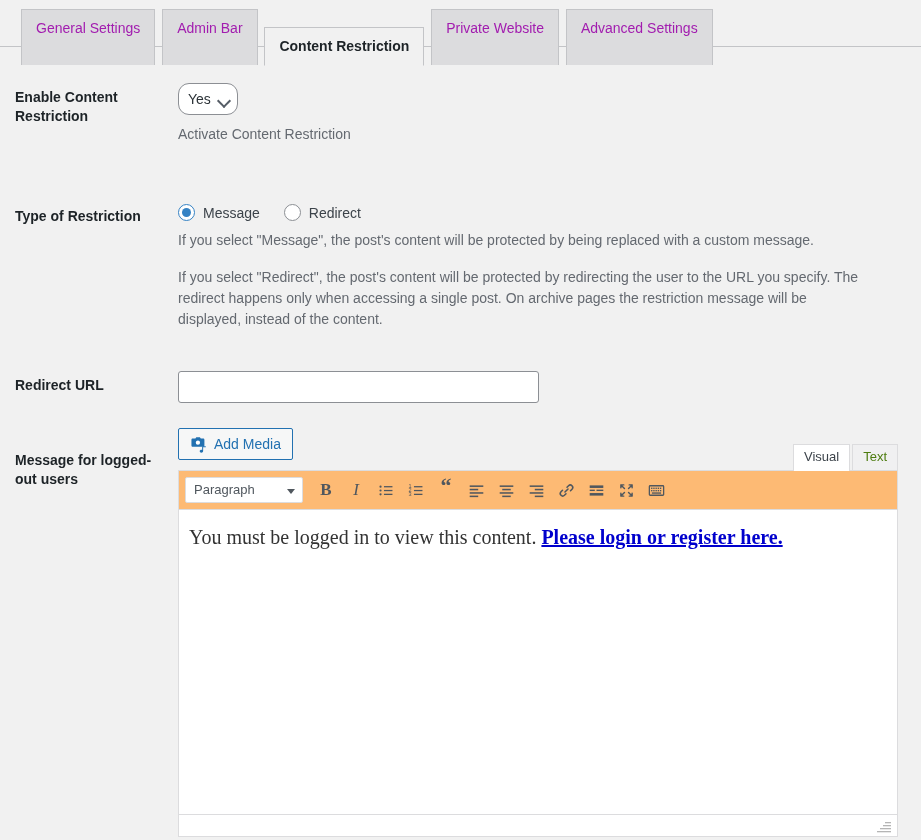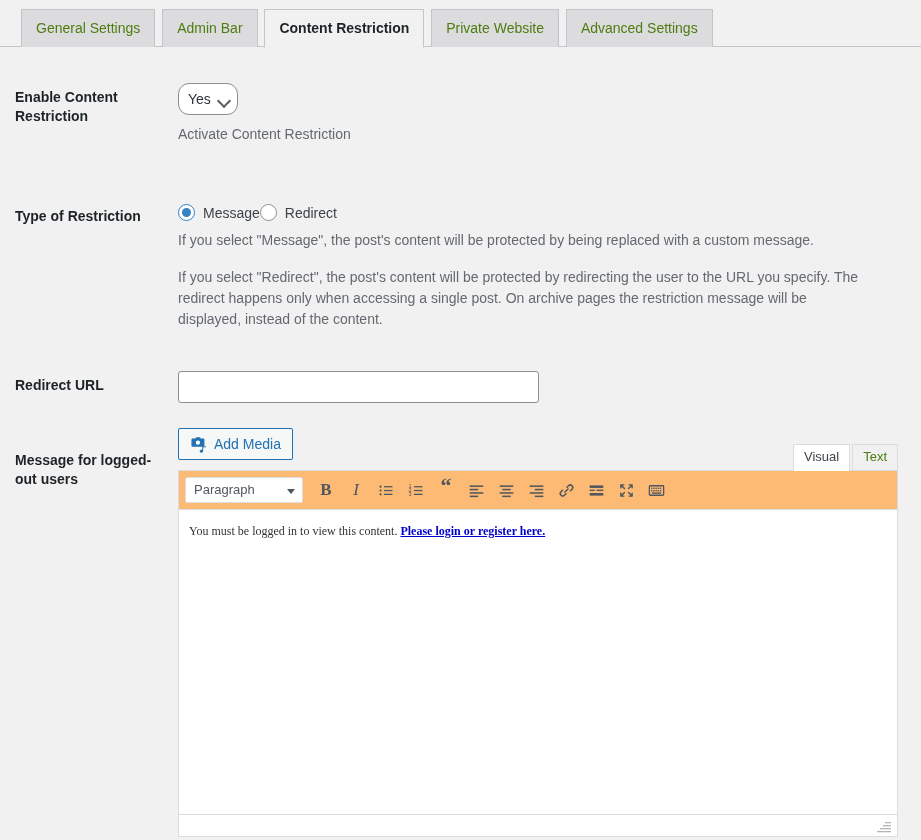--- a/index.html
+++ b/index.html
@@ -25,29 +25,29 @@
     width: 921px;
     height: 47px;
     box-sizing: border-box;
     border-bottom: 1px solid #c3c4c7;
     padding-left: 21px;
     padding-top: 9px;
   }
   .nav-tab {
     display: inline-block;
     box-sizing: border-box;
-    height: 38px;
+    height: 56px;
     line-height: 36px;
     padding: 0 14px;
     margin: 0 3px 0 0;
     background: #dcdcde;
     border: 1px solid #c3c4c7;
     border-bottom: none;
     font-size: 14px;
-    color: #4d7c0f;
+    color: #a21caf;
     vertical-align: bottom;
     white-space: nowrap;
     cursor: pointer;
     user-select: none;
   }
   .nav-tab.active {
     background: #f1f1f1;
     border-bottom: 1px solid #f1f1f1;
     color: #1d2327;
     font-weight: 700;
@@ -123,21 +123,21 @@
   .description {
     margin: 9px 0 0 0;
     font-size: 14px;
     line-height: 1.5;
     color: #646970;
     max-width: 690px;
   }
   .description + .description { margin-top: 16px; }
 
   
-  .radio-group { display: flex; align-items: center; }
+  .radio-group { display: flex; align-items: center; gap: 24px; }
   .radio-label {
     display: inline-flex;
     align-items: center;
     gap: 8px;
     font-size: 14px;
     color: #3c434a;
     cursor: pointer;
     user-select: none;
   }
   .radio {
@@ -287,21 +287,21 @@
   }
   .tb-btn.bold { font-family: "Liberation Serif", serif; font-weight: 700; font-size: 17px; }
   .tb-btn.italic { font-family: "Liberation Serif", serif; font-style: italic; font-size: 17px; }
   .tb-btn.quote { font-family: "Liberation Serif", serif; font-weight: 700; font-size: 22px; line-height: 1; padding-bottom: 8px; }
 
   .editor-body {
     height: 282px;
     padding: 12px 10px 10px 10px;
     background: #fff;
     font-family: "Liberation Serif", serif;
-    font-size: 12px;
+    font-size: 20px;
     line-height: 1.5;
     color: #333;
     overflow: hidden;
   }
   .editor-body a {
     color: #0000cd;
     font-weight: 700;
     text-decoration: underline;
   }
   .editor-status {

